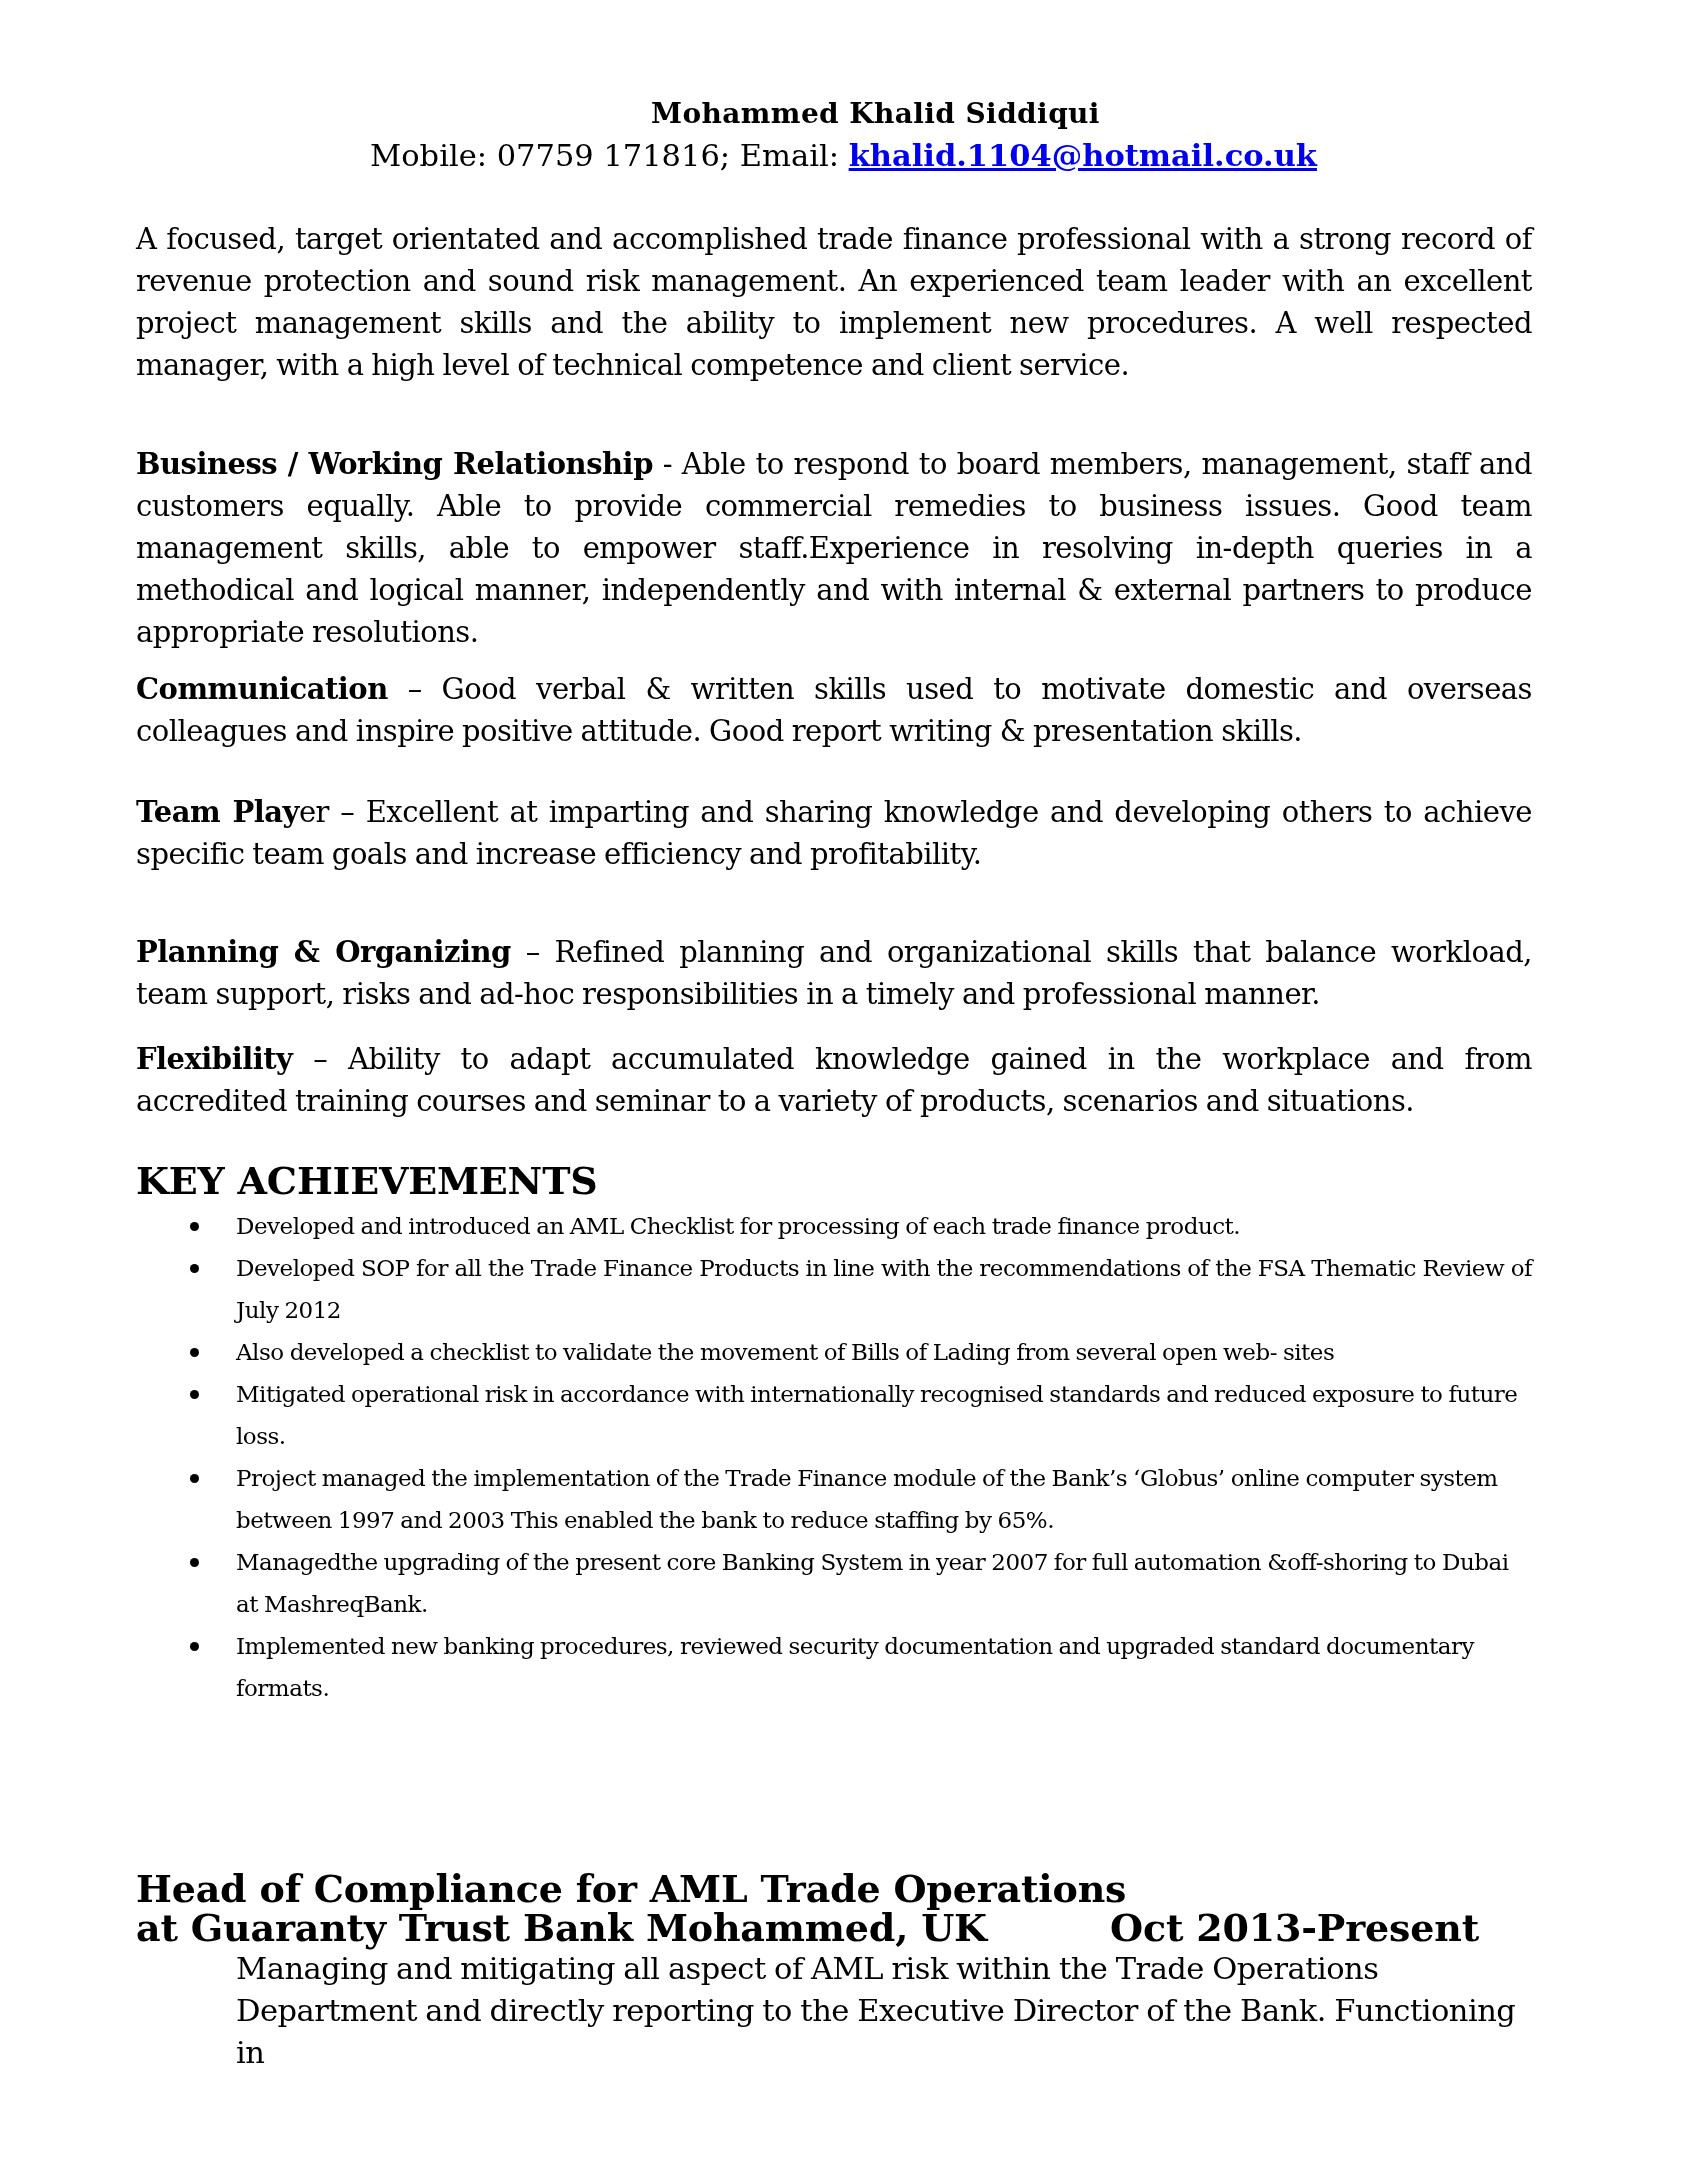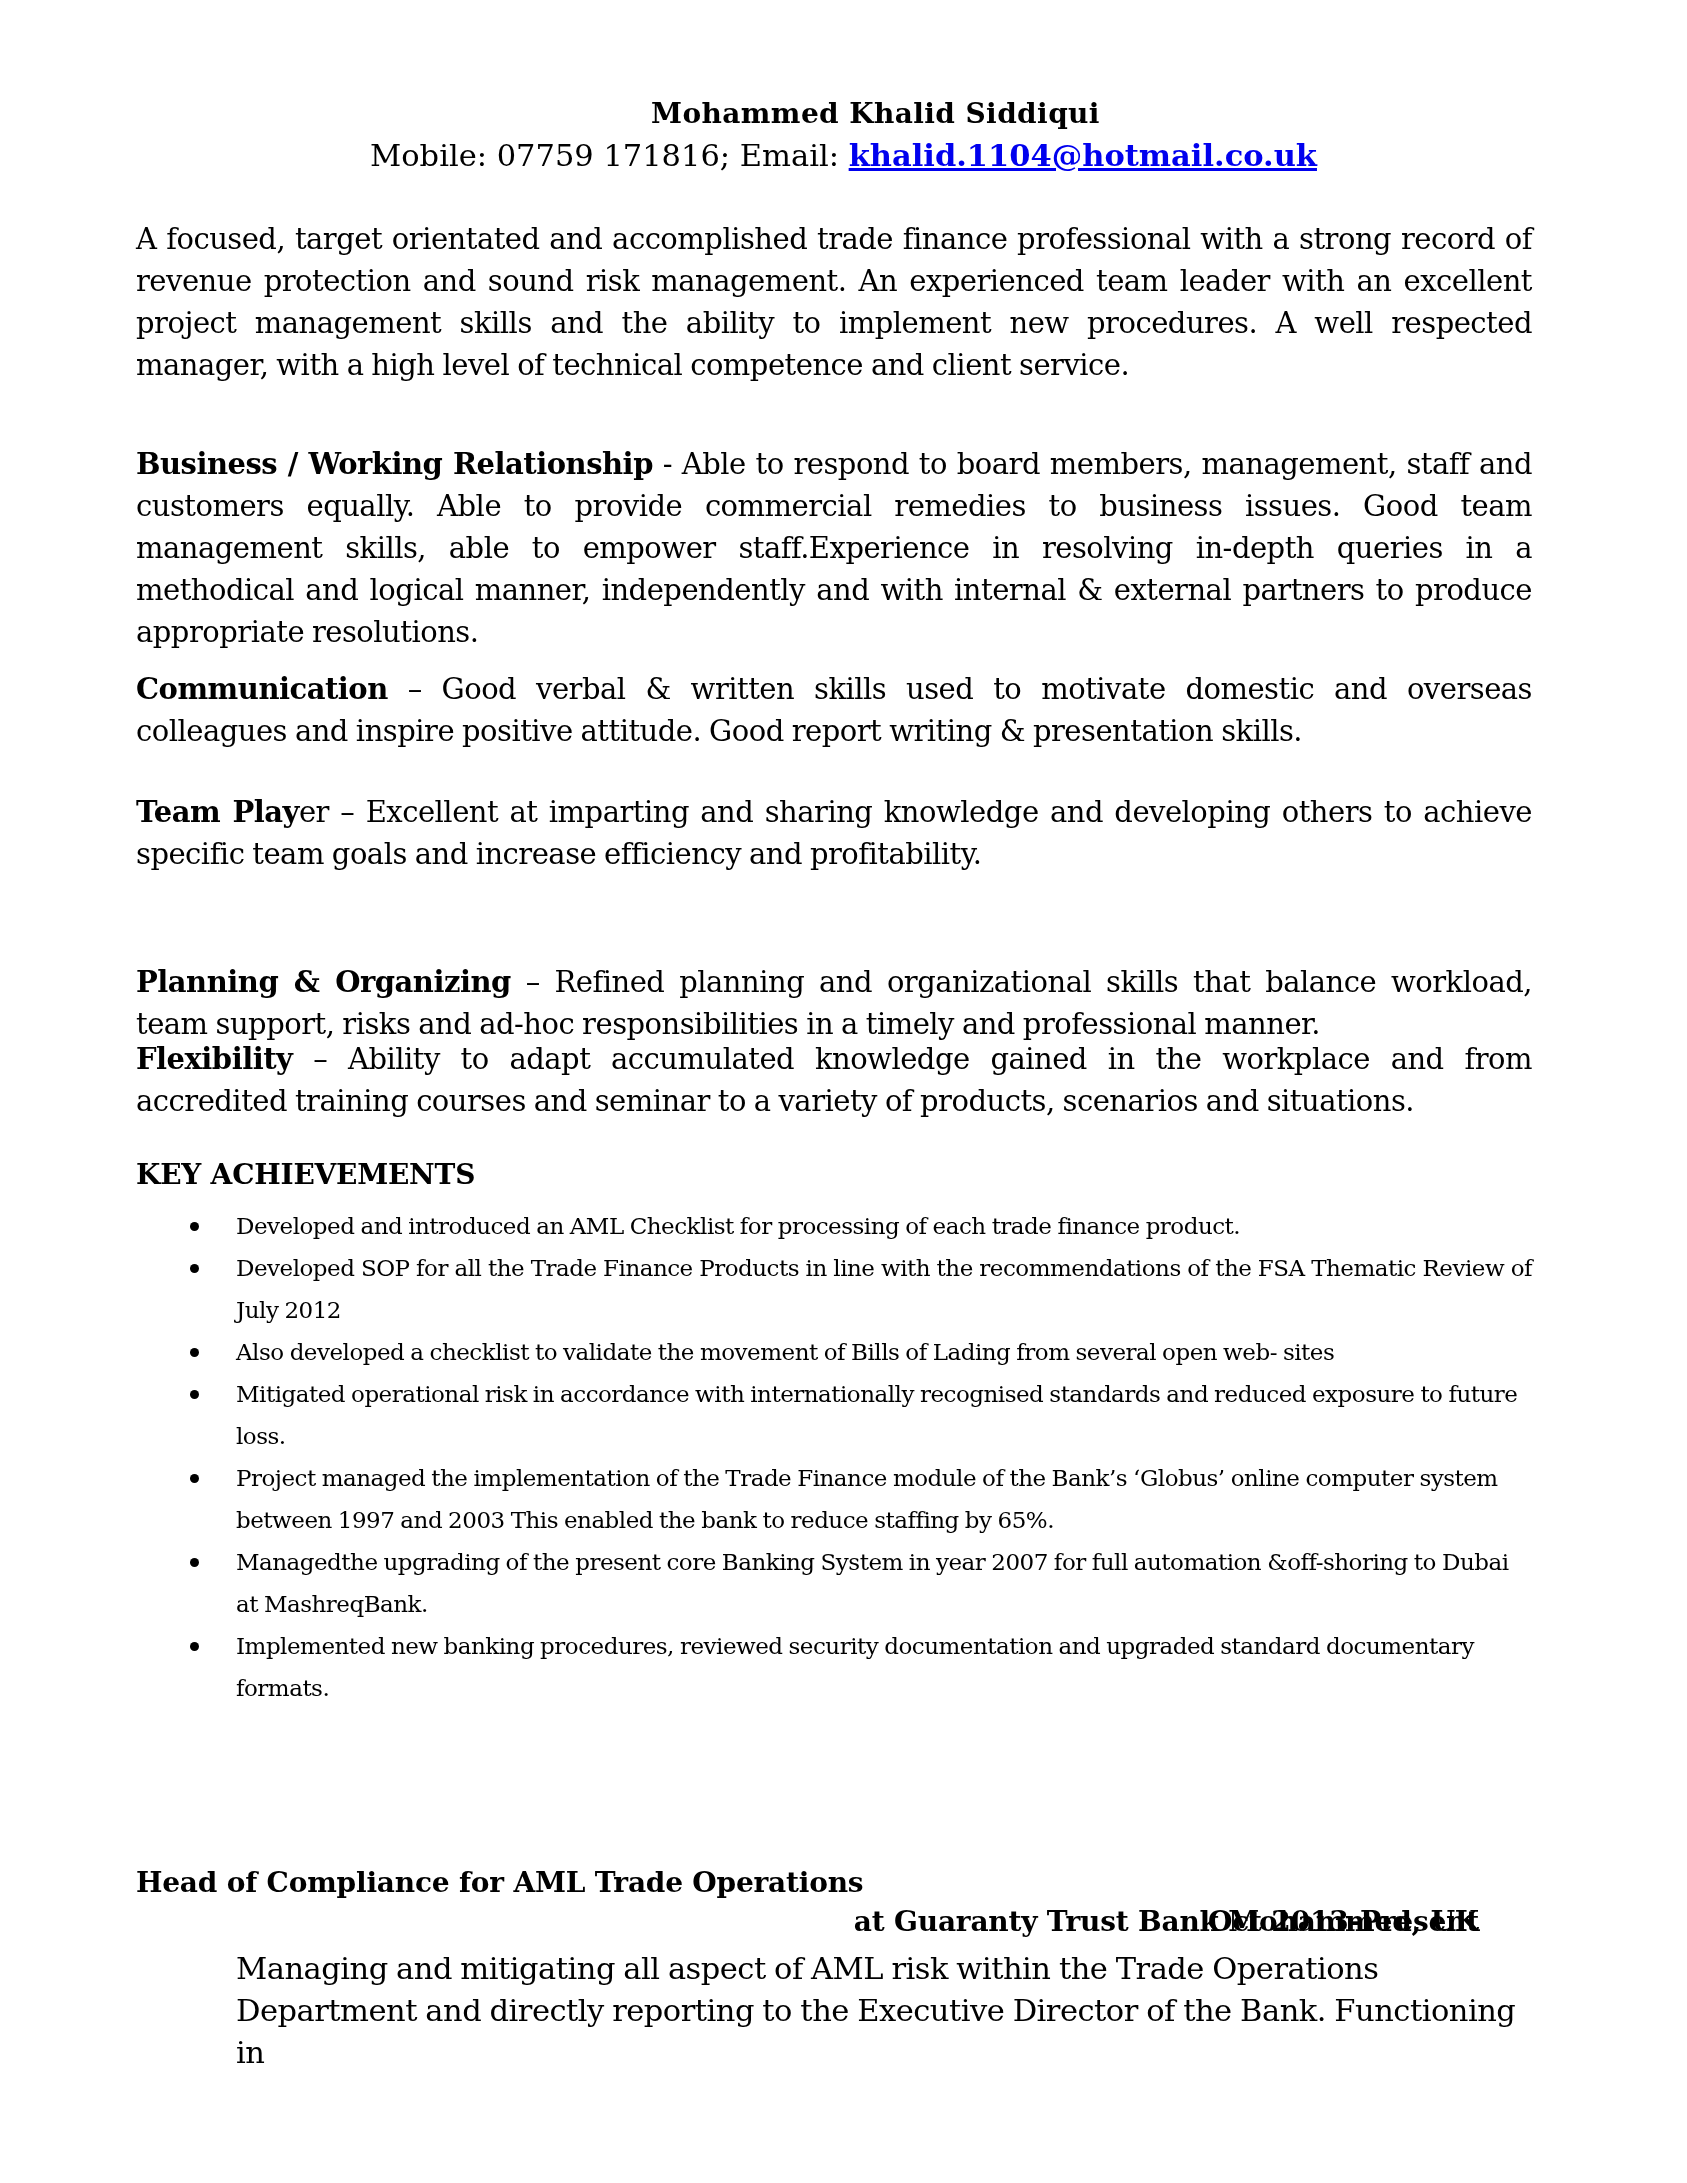--- a/index.html
+++ b/index.html
@@ -18,27 +18,26 @@
     position: absolute; left: 136px; width: 1396px;
     font-size: 29px; line-height: 42px; text-align: justify;
     letter-spacing: -0.5px; word-spacing: -0.8px;
   }
   .para b { font-weight: bold; }
 
   .summary { top: 218px; }
   .business { top: 423px; margin-top: 20px; }
   .communication { top: 668px; }
   .teamplayer { top: 791px; }
-  .planning { top: 961px; }
+  .planning { top: 931px; }
   .flexibility { top: 1038px; }
 
   .heading {
-    position: absolute; left: 136px; font-size: 28px; font-weight: bold;
+    position: absolute; left: 136px; font-size: 38px; font-weight: bold;
     letter-spacing: -0.2px;
-    text-align: right;
   }
   .key-heading { top: 1158px; }
 
   .achievements {
     position: absolute; left: 136px; top: 1205px; width: 1396px;
     margin: 0; padding: 0; list-style: none;
     font-size: 23px; line-height: 42px; letter-spacing: -0.5px; word-spacing: -0.8px;
   }
   .achievements li { position: relative; padding-left: 100px; text-align: left; }
   .achievements li.just { text-align: justify; }

